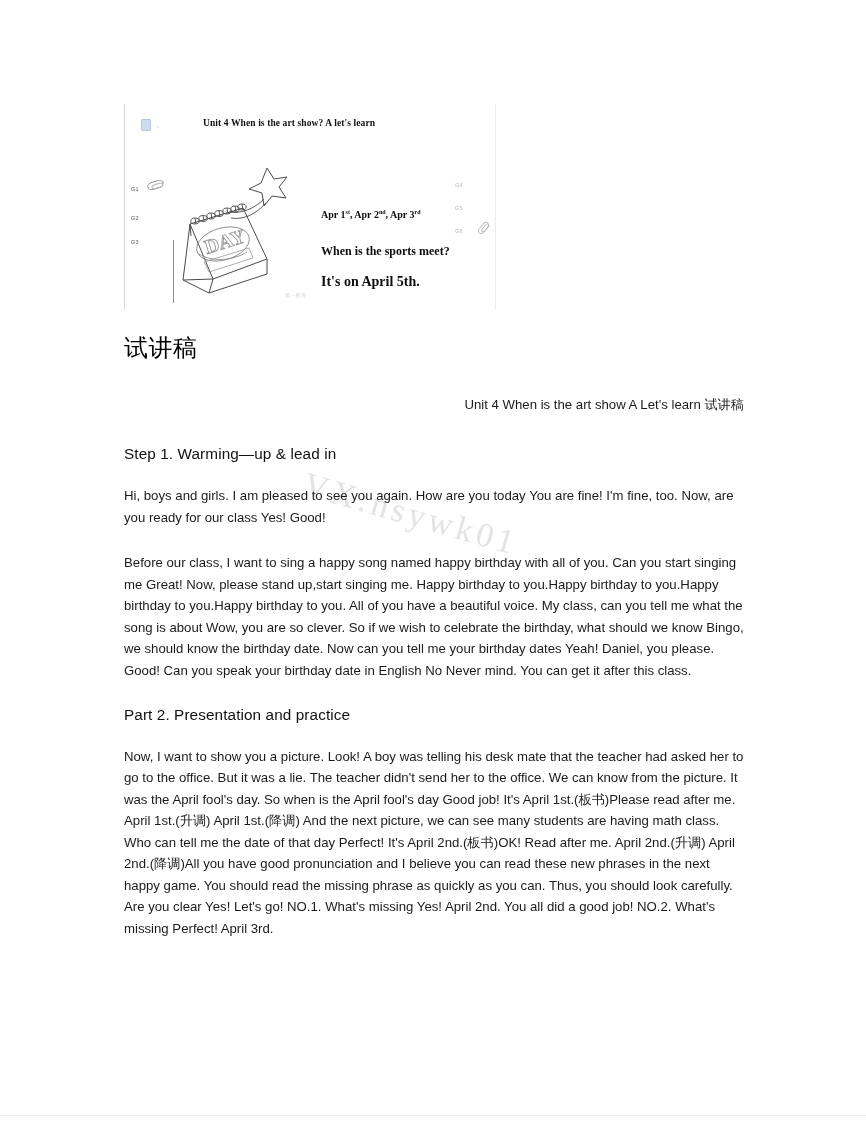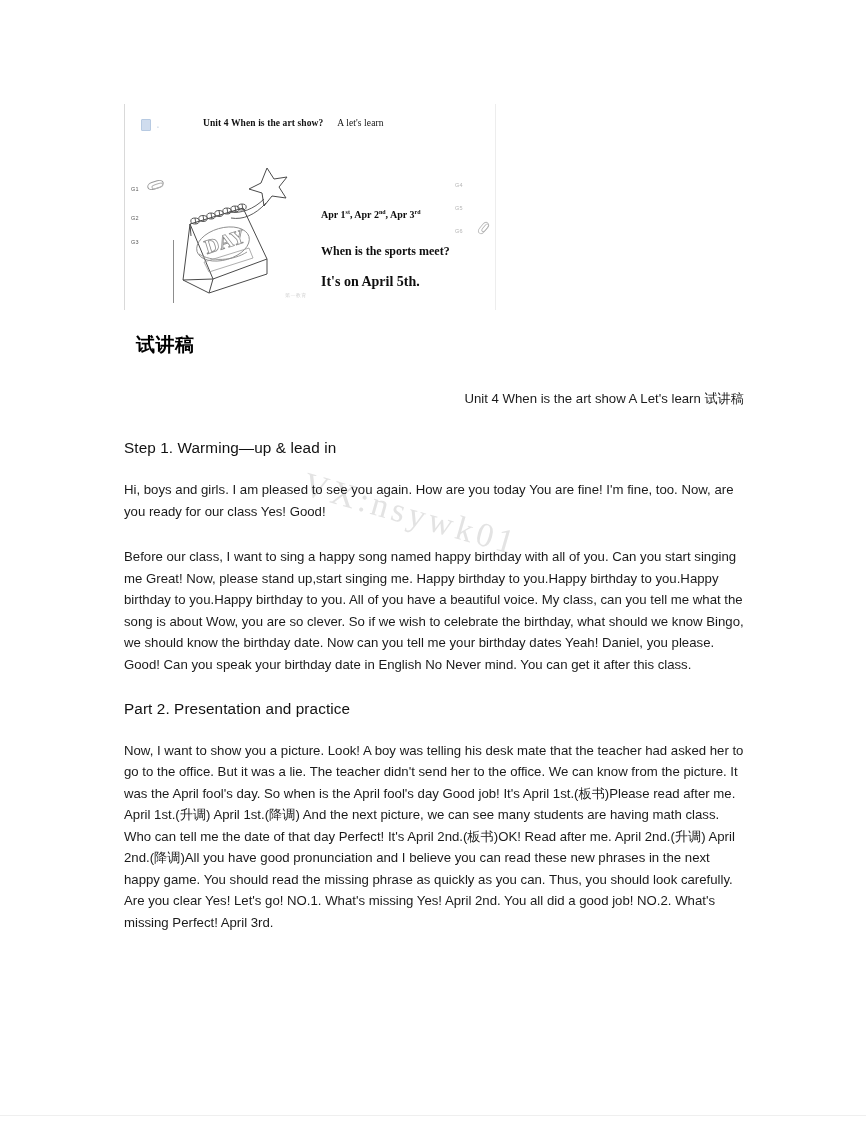--- a/index.html
+++ b/index.html
@@ -63,21 +63,21 @@
     position: absolute;
     left: 78px;
     top: 14px;
     font-family: "Liberation Serif", "DejaVu Serif", serif;
     font-size: 9.5px;
     color: #111;
     white-space: nowrap;
     letter-spacing: .1px;
   }
   .slide-title b { font-weight: 700; }
-  .slide-title span.light { font-weight: 400; padding-left: 12px; }
+  .slide-title span.light { font-weight: 700; }
 
   .glabel {
     position: absolute;
     font-family: "Liberation Sans", sans-serif;
     font-size: 5.5px;
     color: #5b5b5b;
     letter-spacing: .2px;
   }
   .g1 { left: 6px;  top: 82px; }
   .g2 { left: 6px;  top: 111px; }
@@ -136,24 +136,24 @@
   
   .doc {
     position: absolute;
     left: 124px;
     top: 332px;
     width: 620px;
   }
 
   h1.doc-title {
     font-family: "Liberation Serif", "DejaVu Serif", serif;
-    font-size: 19px;
-    font-weight: 700;
+    font-size: 24px;
+    font-weight: 400;
     color: #000;
-    margin: 0 0 30px 12px;
+    margin: 0 0 30px 0;
     letter-spacing: .5px;
   }
 
   p.lead {
     font-size: 13.2px;
     line-height: 1.62;
     margin: 0 0 30px 0;
     color: #1b1b1b;
     text-align: right;
   }

